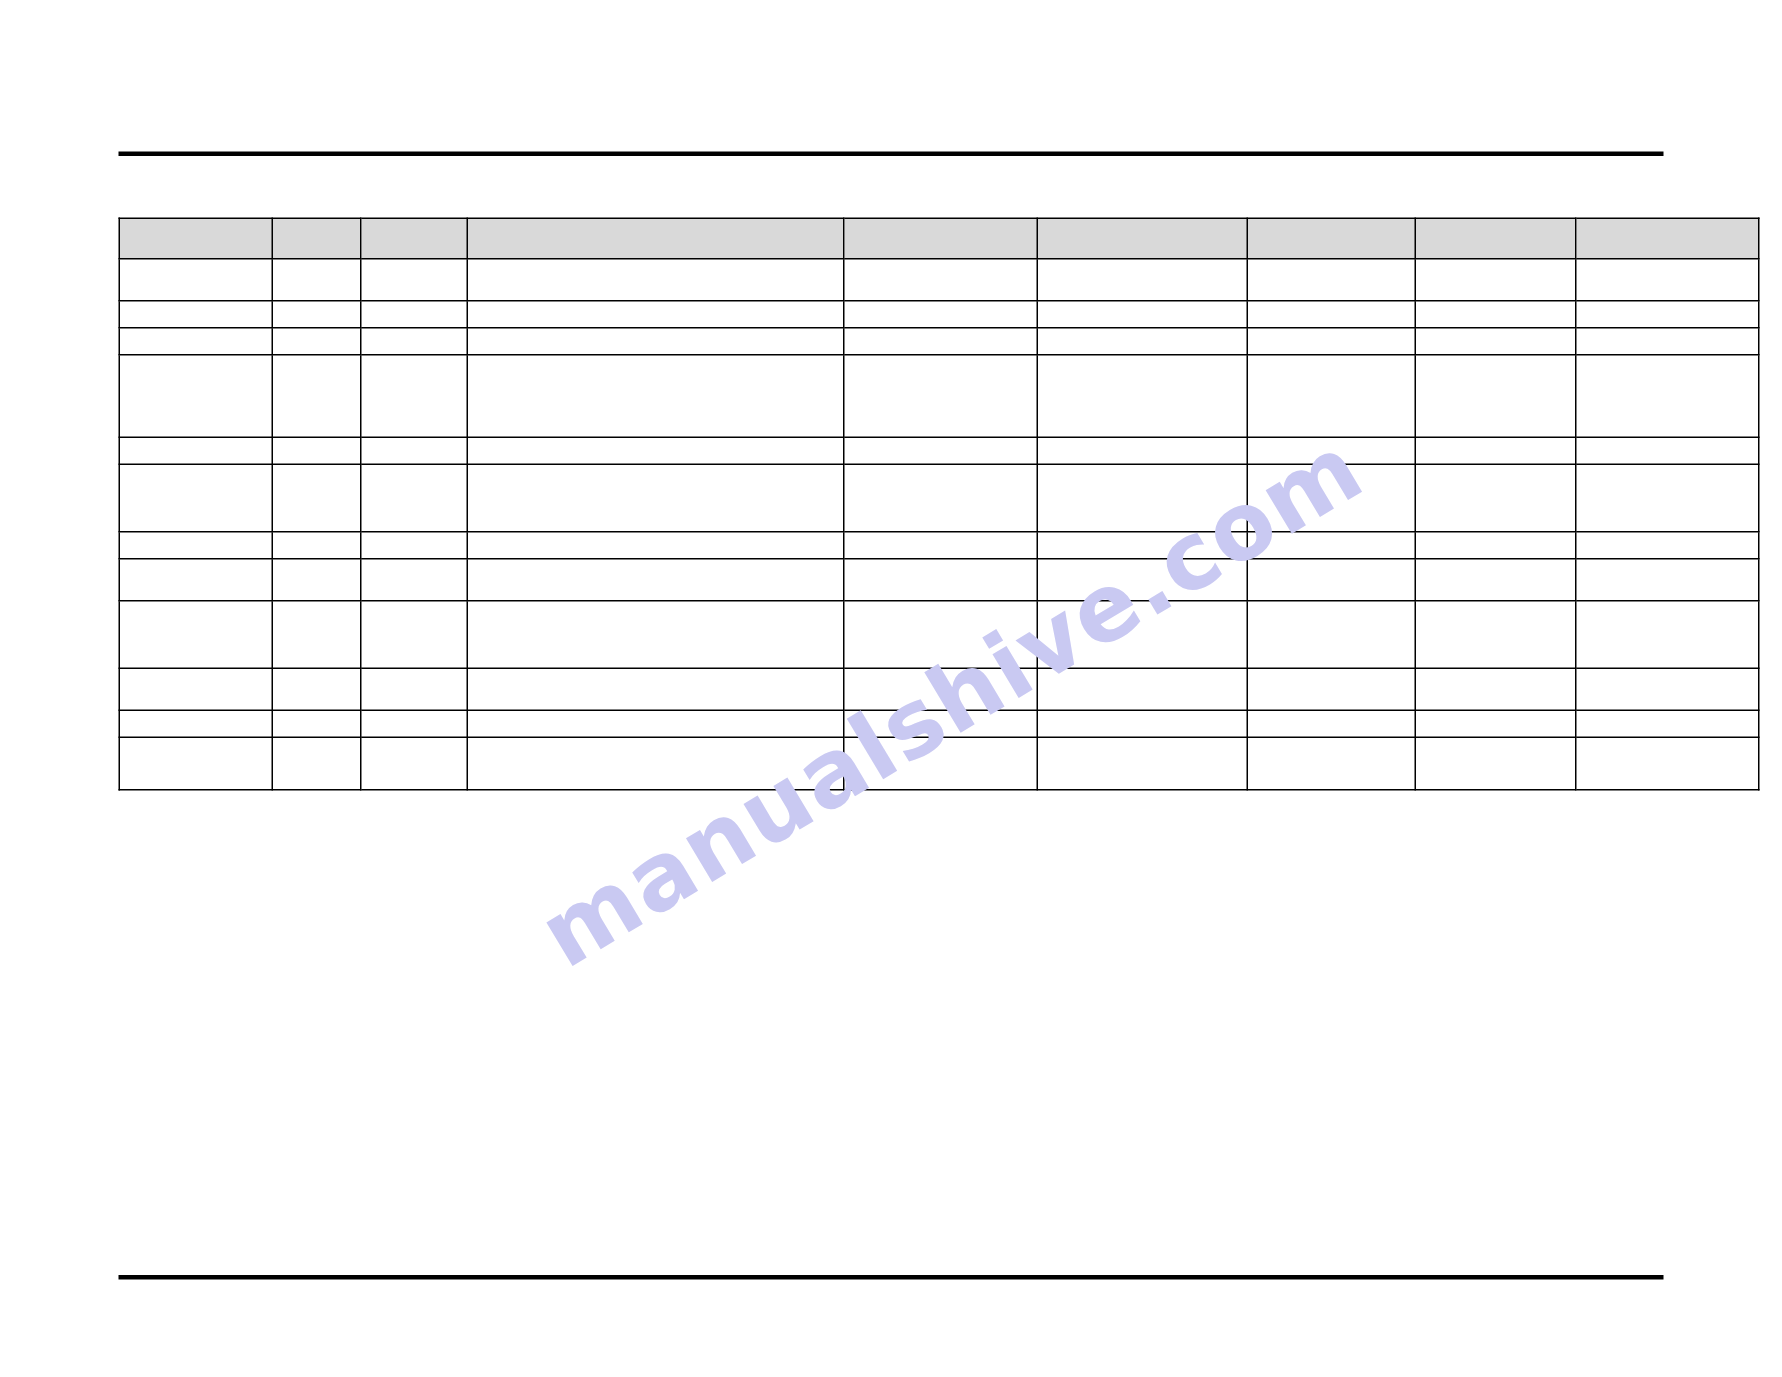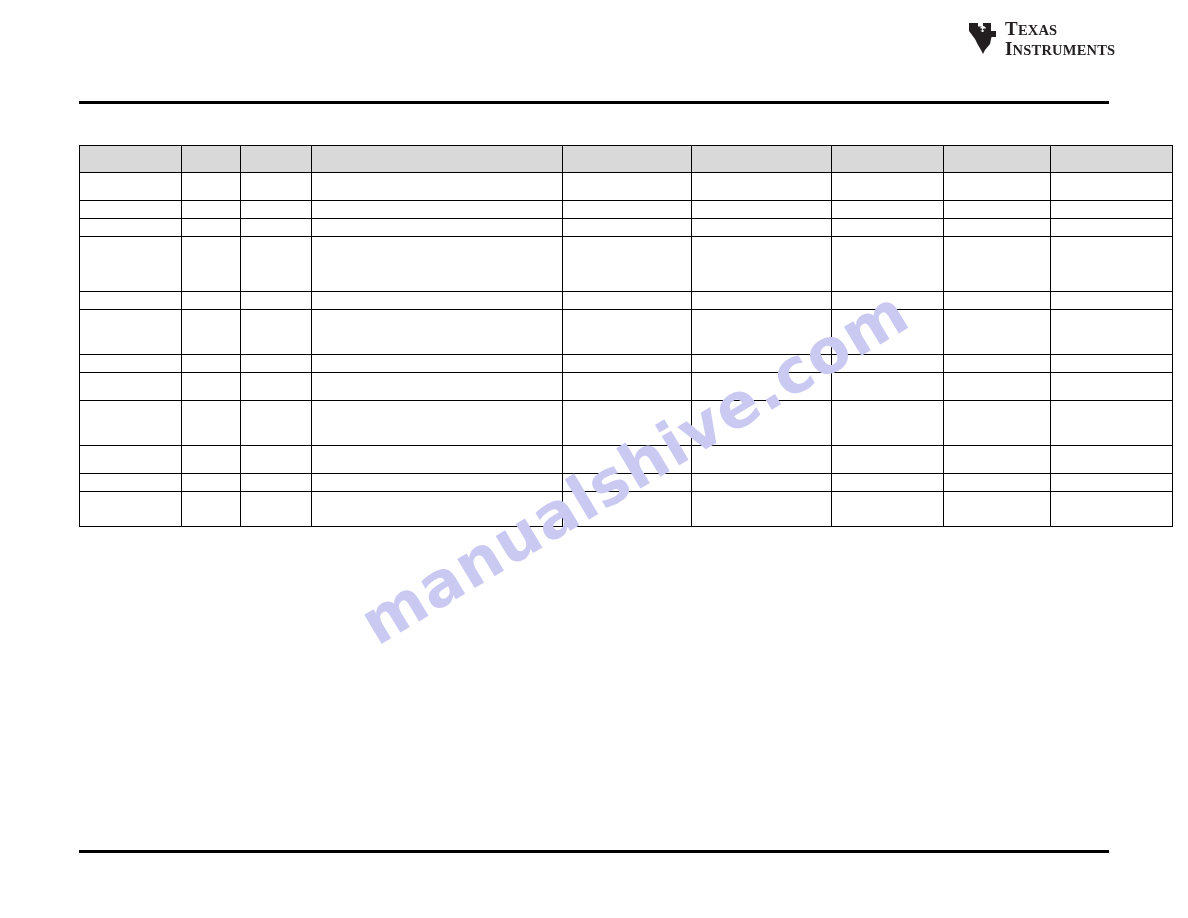--- a/index.html
+++ b/index.html
@@ -124,35 +124,20 @@
     white-space: nowrap;
     pointer-events: none;
     user-select: none;
   }
 </style>
 </head>
 <body>
 
 <div id="page">
 
-  <div class="ti-logo">
-    <svg class="ti-mark" viewBox="0 0 60 66" aria-hidden="true">
-      <path fill="#231f20" d="M2,2 L20,2 L20,9 L30,9 L30,2 L46,2 L46,18 L56,18 L56,30
-               L47,30 L44,44 L34,56 L30,64 L26,56 L20,46 L14,34 L8,26 L2,18 Z"></path>
-      <path fill="#ffffff" d="M24,14 C24,10.7 26.7,8 30,8 C33.3,8 36,10.7 36,14
-               C36,17.3 33.3,20 30,20 C26.7,20 24,17.3 24,14 Z"></path>
-      <path fill="#231f20" d="M31,13 L38,13 L38,16 L35.5,16 L33,40 L29,40 L31.5,16 L29,16 Z"></path>
-      <path fill="#231f20" d="M21,20 L26,20 L23,40 L18,40 Z"></path>
-      <circle fill="#231f20" cx="25.5" cy="15" r="2.6"></circle>
-    </svg>
-    <div class="ti-wordmark">
-      <div class="ti-word ti-word-1"><span class="cap">T</span><span class="sml">EXAS</span></div>
-      <div class="ti-word ti-word-2"><span class="cap">I</span><span class="sml">NSTRUMENTS</span></div>
-    </div>
-  </div>
 
   <div class="rule rule-header" style="background: rgb(0, 0, 0);"></div>
 
   <table class="data-table">
     <thead>
       <tr>
         <th class="c1" style="background: rgb(217, 217, 217);"></th>
         <th class="c2" style="background: rgb(217, 217, 217);"></th>
         <th class="c3" style="background: rgb(217, 217, 217);"></th>
         <th class="c4" style="background: rgb(217, 217, 217);"></th>

